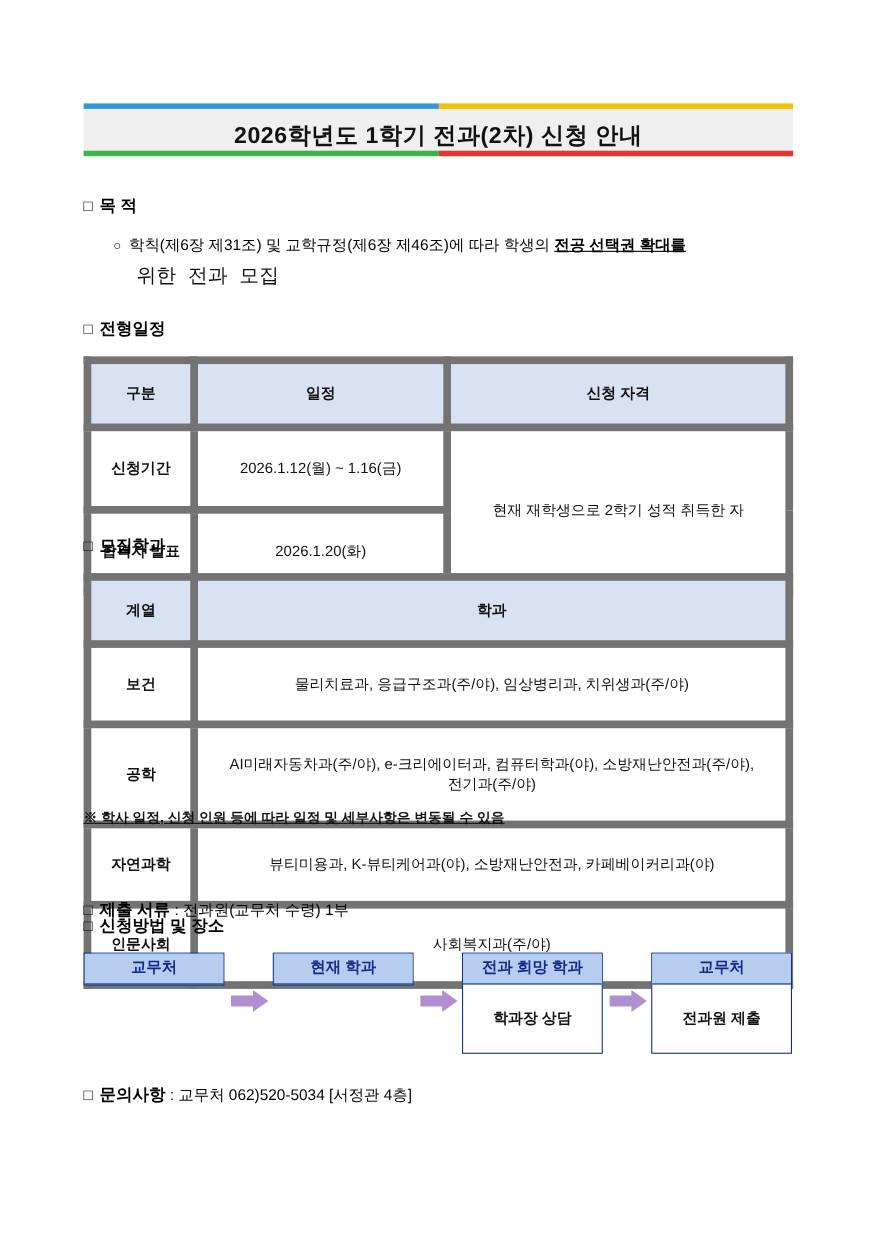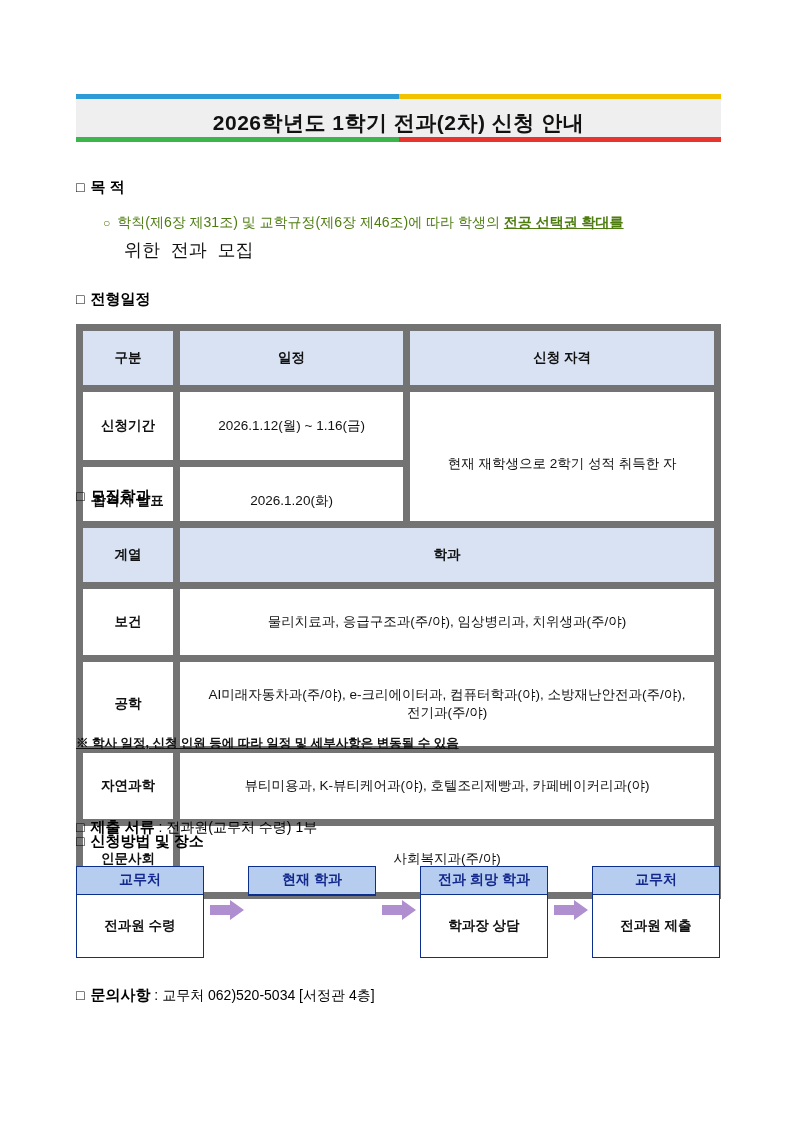--- a/index.html
+++ b/index.html
@@ -77,21 +77,21 @@
   }
   .sec-head .tail {
     font-weight: normal;
     font-size: 14px;
   }
 
   .bullet-line {
     position: absolute;
     font-size: 14px;
     line-height: 1.55;
-    color: #4d7c0f;
+    color: #000000;
     white-space: nowrap;
   }
   .bullet-line .circ { margin-right: 7px; font-size: 12px; }
   .uline-bold {
     font-weight: bold;
     text-decoration: underline;
   }
   .sub-line {
     position: absolute;
     font-size: 18px;
@@ -278,21 +278,21 @@
       </tr>
       <tr>
         <td class="lead" style="height:48px;">공학</td>
         <td class="left">
           <div>AI미래자동차과(주/야), e-크리에이터과, 컴퓨터학과(야), 소방재난안전과(주/야),</div>
           <div>전기과(주/야)</div>
         </td>
       </tr>
       <tr>
         <td class="lead" style="height:30px;">자연과학</td>
-        <td class="left">뷰티미용과, K-뷰티케어과(야), 호텔조리제빵과, 카페베이커리과(야)</td>
+        <td class="left">뷰티미용과, K-뷰티케어과(야), 소방재난안전과, 카페베이커리과(야)</td>
       </tr>
       <tr>
         <td class="lead" style="height:30px;">인문사회</td>
         <td class="left">사회복지과(주/야)</td>
       </tr>
     </tbody>
   </table>
 
   <div class="note" style="left:76px; top:735px;">※ 학사 일정, 신청 인원 등에 따라 일정 및 세부사항은 변동될 수 있음</div>
 
@@ -301,23 +301,20 @@
   </div>
 
   <div class="sec-head" style="left:76px; top:832px;">
     <span class="box">□</span><span>신청방법 및 장소</span>
   </div>
 
   <div class="flow">
 
     <div class="flow-box" style="left:0px; top:0px;">
       <div class="hdr">교무처</div>
-      <div class="body center">
-        <div class="ln">전과원 수령</div>
-      </div>
     </div>
     <div class="arrow" style="left:134px;">
       <svg width="34" height="20" viewBox="0 0 34 20" xmlns="http://www.w3.org/2000/svg">
         <polygon points="0,5 20,5 20,0 34,10 20,20 20,15 0,15" fill="#b08fd0"></polygon>
       </svg>
     </div>
 
     <div class="flow-box" style="left:172px; top:0px;">
       <div class="hdr">현재 학과</div>
     </div>

